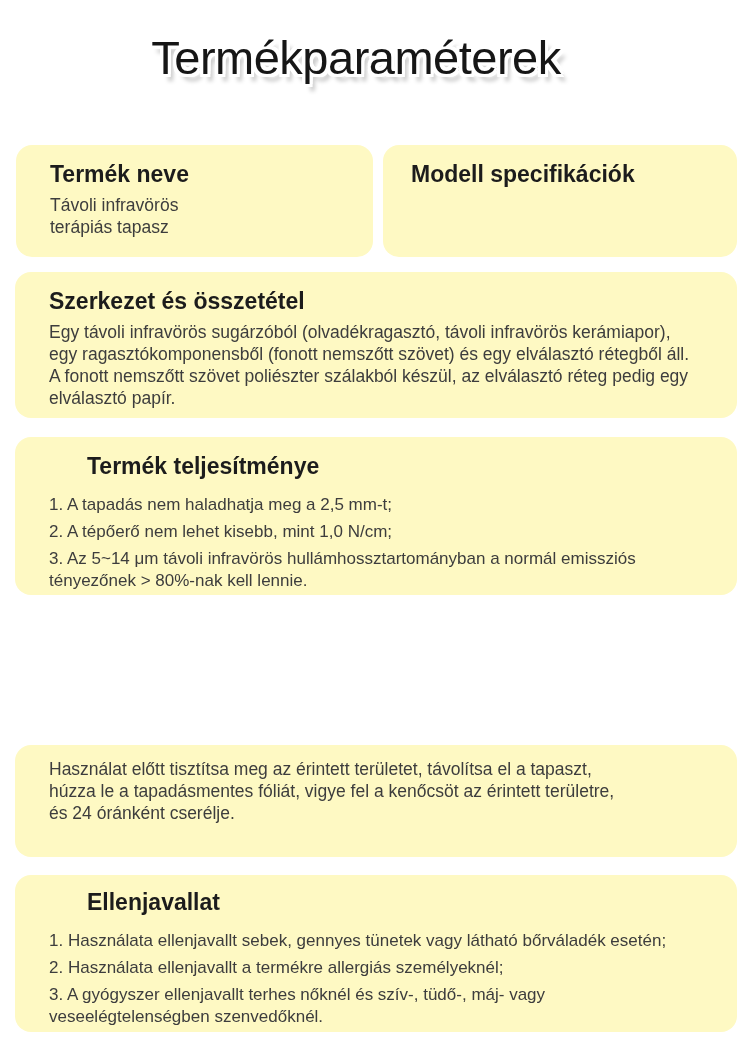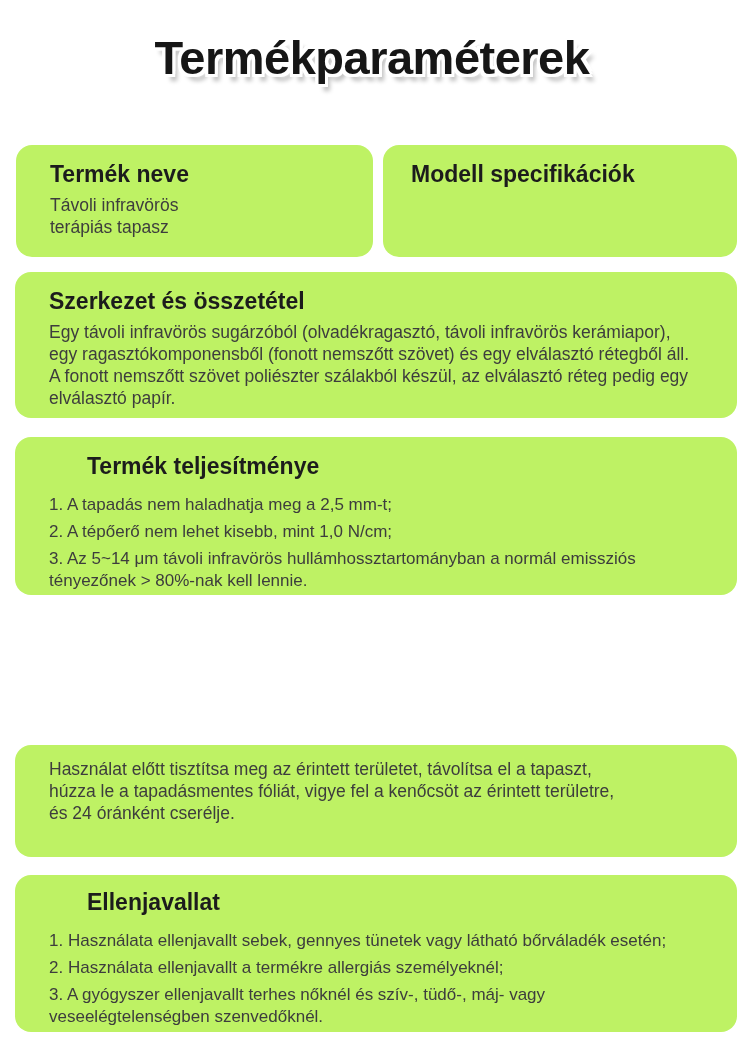--- a/index.html
+++ b/index.html
@@ -11,38 +11,38 @@
   .page {
     position: relative;
     width: 750px;
     height: 1047px;
     background: #ffffff;
     overflow: hidden;
   }
   .page-title {
     position: absolute;
     top: 30px;
-    left: 16px;
+    left: 0;
     width: 712px;
     text-align: center;
     font-size: 47px;
-    font-weight: bold;
+    font-weight: normal;
     letter-spacing: -0.5px;
     color: #161616;
     margin: 0;
     text-shadow:
       -3px -3px 0 #ffffff, 3px -3px 0 #ffffff,
       -3px  3px 0 #ffffff, 3px  3px 0 #ffffff,
        0   -3px 0 #ffffff, 0    3px 0 #ffffff,
       -3px  0   0 #ffffff, 3px  0   0 #ffffff,
        5px  7px 4px rgba(0,0,0,0.25);
   }
   .card {
     position: absolute;
-    background: #bef264;
+    background: #fef9c3;
     border-radius: 16px;
     box-sizing: border-box;
     padding: 16px 26px 14px 34px;
     overflow: hidden;
   }
   .card h2 {
     margin: 0 0 6px 0;
     font-size: 23px;
     line-height: 27px;
     font-weight: bold;

